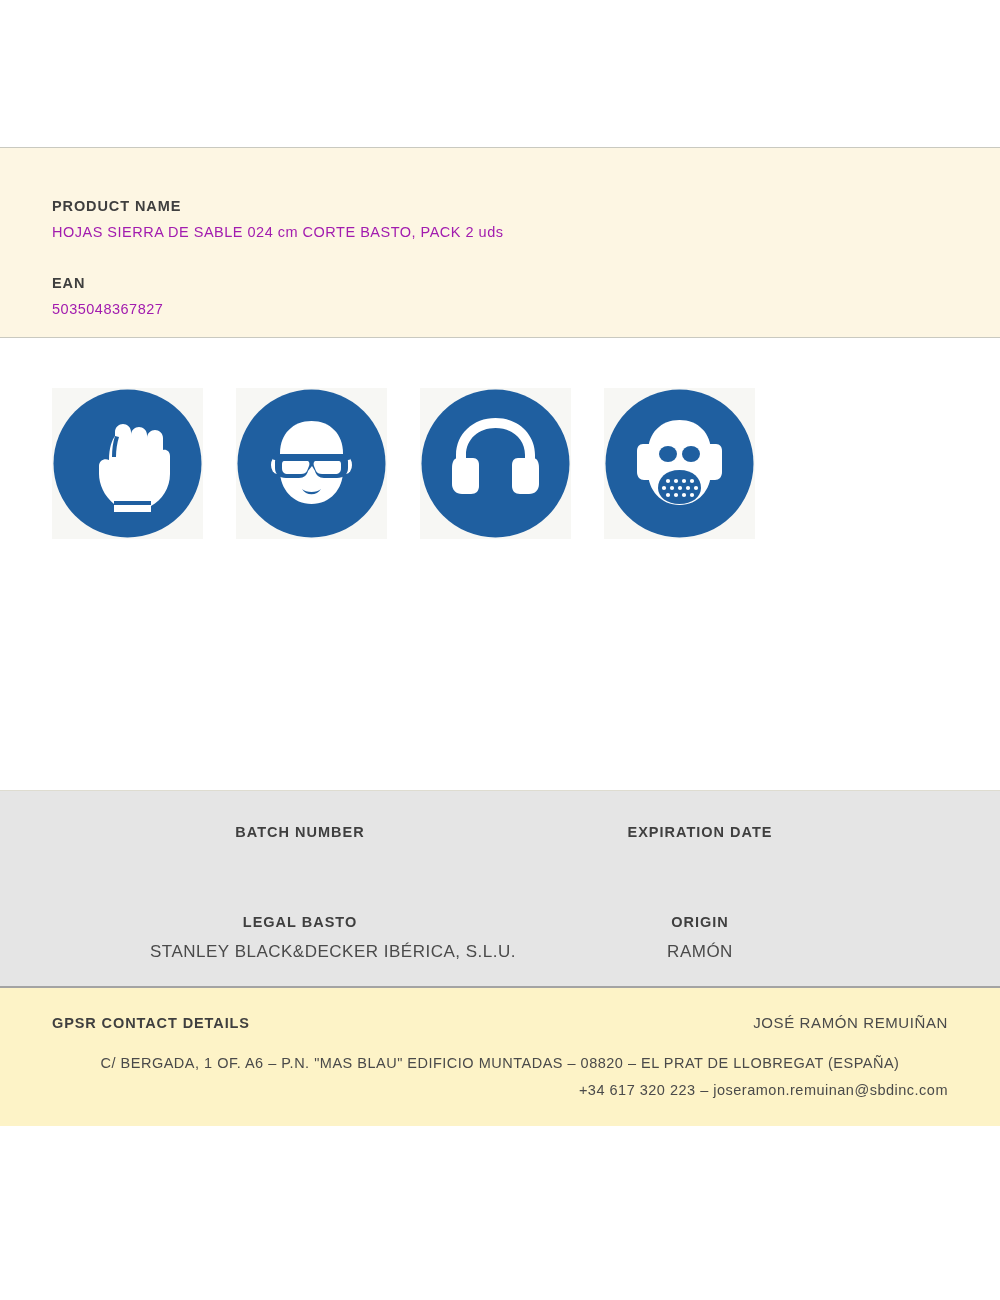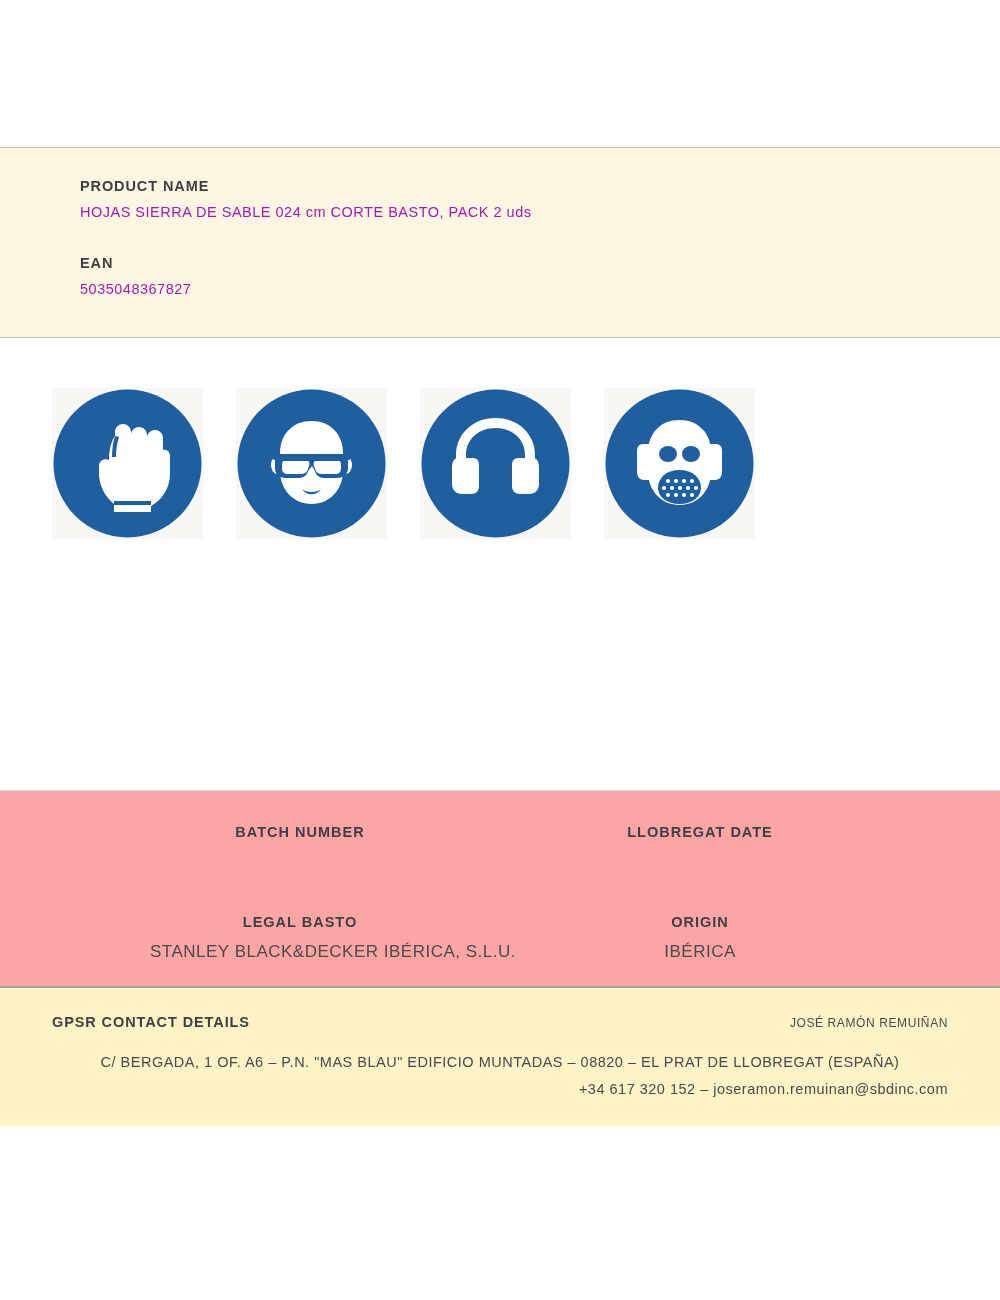--- a/index.html
+++ b/index.html
@@ -28,21 +28,22 @@
     left: 0;
     top: 147px;
     width: 1000px;
     height: 191px;
     background: #fdf6e3;
     border-top: 1px solid #c9c9c0;
     border-bottom: 1px solid #c9c9c0;
     box-sizing: border-box;
   }
   .product-inner {
-    padding: 30px 52px 0 80px;
+    padding: 30px 52px 0 52px;
+    margin-top: 20px;
   }
   .field-label {
     font-size: 14.5px;
     font-weight: bold;
     letter-spacing: 0.9px;
     color: #3f3f3f;
     margin: 0 0 10px 0;
   }
   .field-value {
     font-size: 14.5px;
@@ -73,21 +74,21 @@
     height: 151px;
   }
 
   
   .info-band {
     position: absolute;
     left: 0;
     top: 790px;
     width: 1000px;
     height: 196px;
-    background: #fca5a5;
+    background: #e5e5e5;
     border-top: 1px solid #dedcd0;
     box-sizing: border-box;
   }
   .info-grid {
     position: relative;
     width: 100%;
     height: 100%;
   }
   .cell {
     position: absolute;
@@ -130,21 +131,21 @@
     justify-content: space-between;
     align-items: baseline;
   }
   .contact-title {
     font-size: 14.5px;
     font-weight: bold;
     letter-spacing: 0.9px;
     color: #3f3f3f;
   }
   .contact-person {
-    font-size: 12px;
+    font-size: 15px;
     letter-spacing: 0.6px;
     color: #4a4a4a;
   }
   .contact-addr {
     text-align: center;
     font-size: 14.5px;
     letter-spacing: 0.5px;
     color: #4a4a4a;
     margin-top: 24px;
   }
@@ -279,36 +280,36 @@
 
   </div>
 
   <div class="info-band">
     <div class="info-grid">
       <div class="cell cell-batch">
         <div class="lbl">BATCH NUMBER</div>
         <div class="val"></div>
       </div>
       <div class="cell cell-exp">
-        <div class="lbl">LLOBREGAT DATE</div>
+        <div class="lbl">EXPIRATION DATE</div>
         <div class="val"></div>
       </div>
       <div class="cell cell-legal">
         <div class="lbl">LEGAL BASTO</div>
         <div class="val">STANLEY BLACK&amp;DECKER IBÉRICA, S.L.U.</div>
       </div>
       <div class="cell cell-origin">
         <div class="lbl">ORIGIN</div>
-        <div class="val">IBÉRICA</div>
+        <div class="val">RAMÓN</div>
       </div>
     </div>
   </div>
 
   <div class="contact-band">
     <div class="contact-row1">
       <div class="contact-title">GPSR CONTACT DETAILS</div>
       <div class="contact-person">JOSÉ RAMÓN REMUIÑAN</div>
     </div>
     <div class="contact-addr">C/ BERGADA, 1 OF. A6 – P.N. "MAS BLAU" EDIFICIO MUNTADAS – 08820 – EL PRAT DE LLOBREGAT (ESPAÑA)</div>
-    <div class="contact-phone">+34 617 320 152 – joseramon.remuinan@sbdinc.com</div>
+    <div class="contact-phone">+34 617 320 223 – joseramon.remuinan@sbdinc.com</div>
   </div>
 
 </div>
 
 </body></html>

